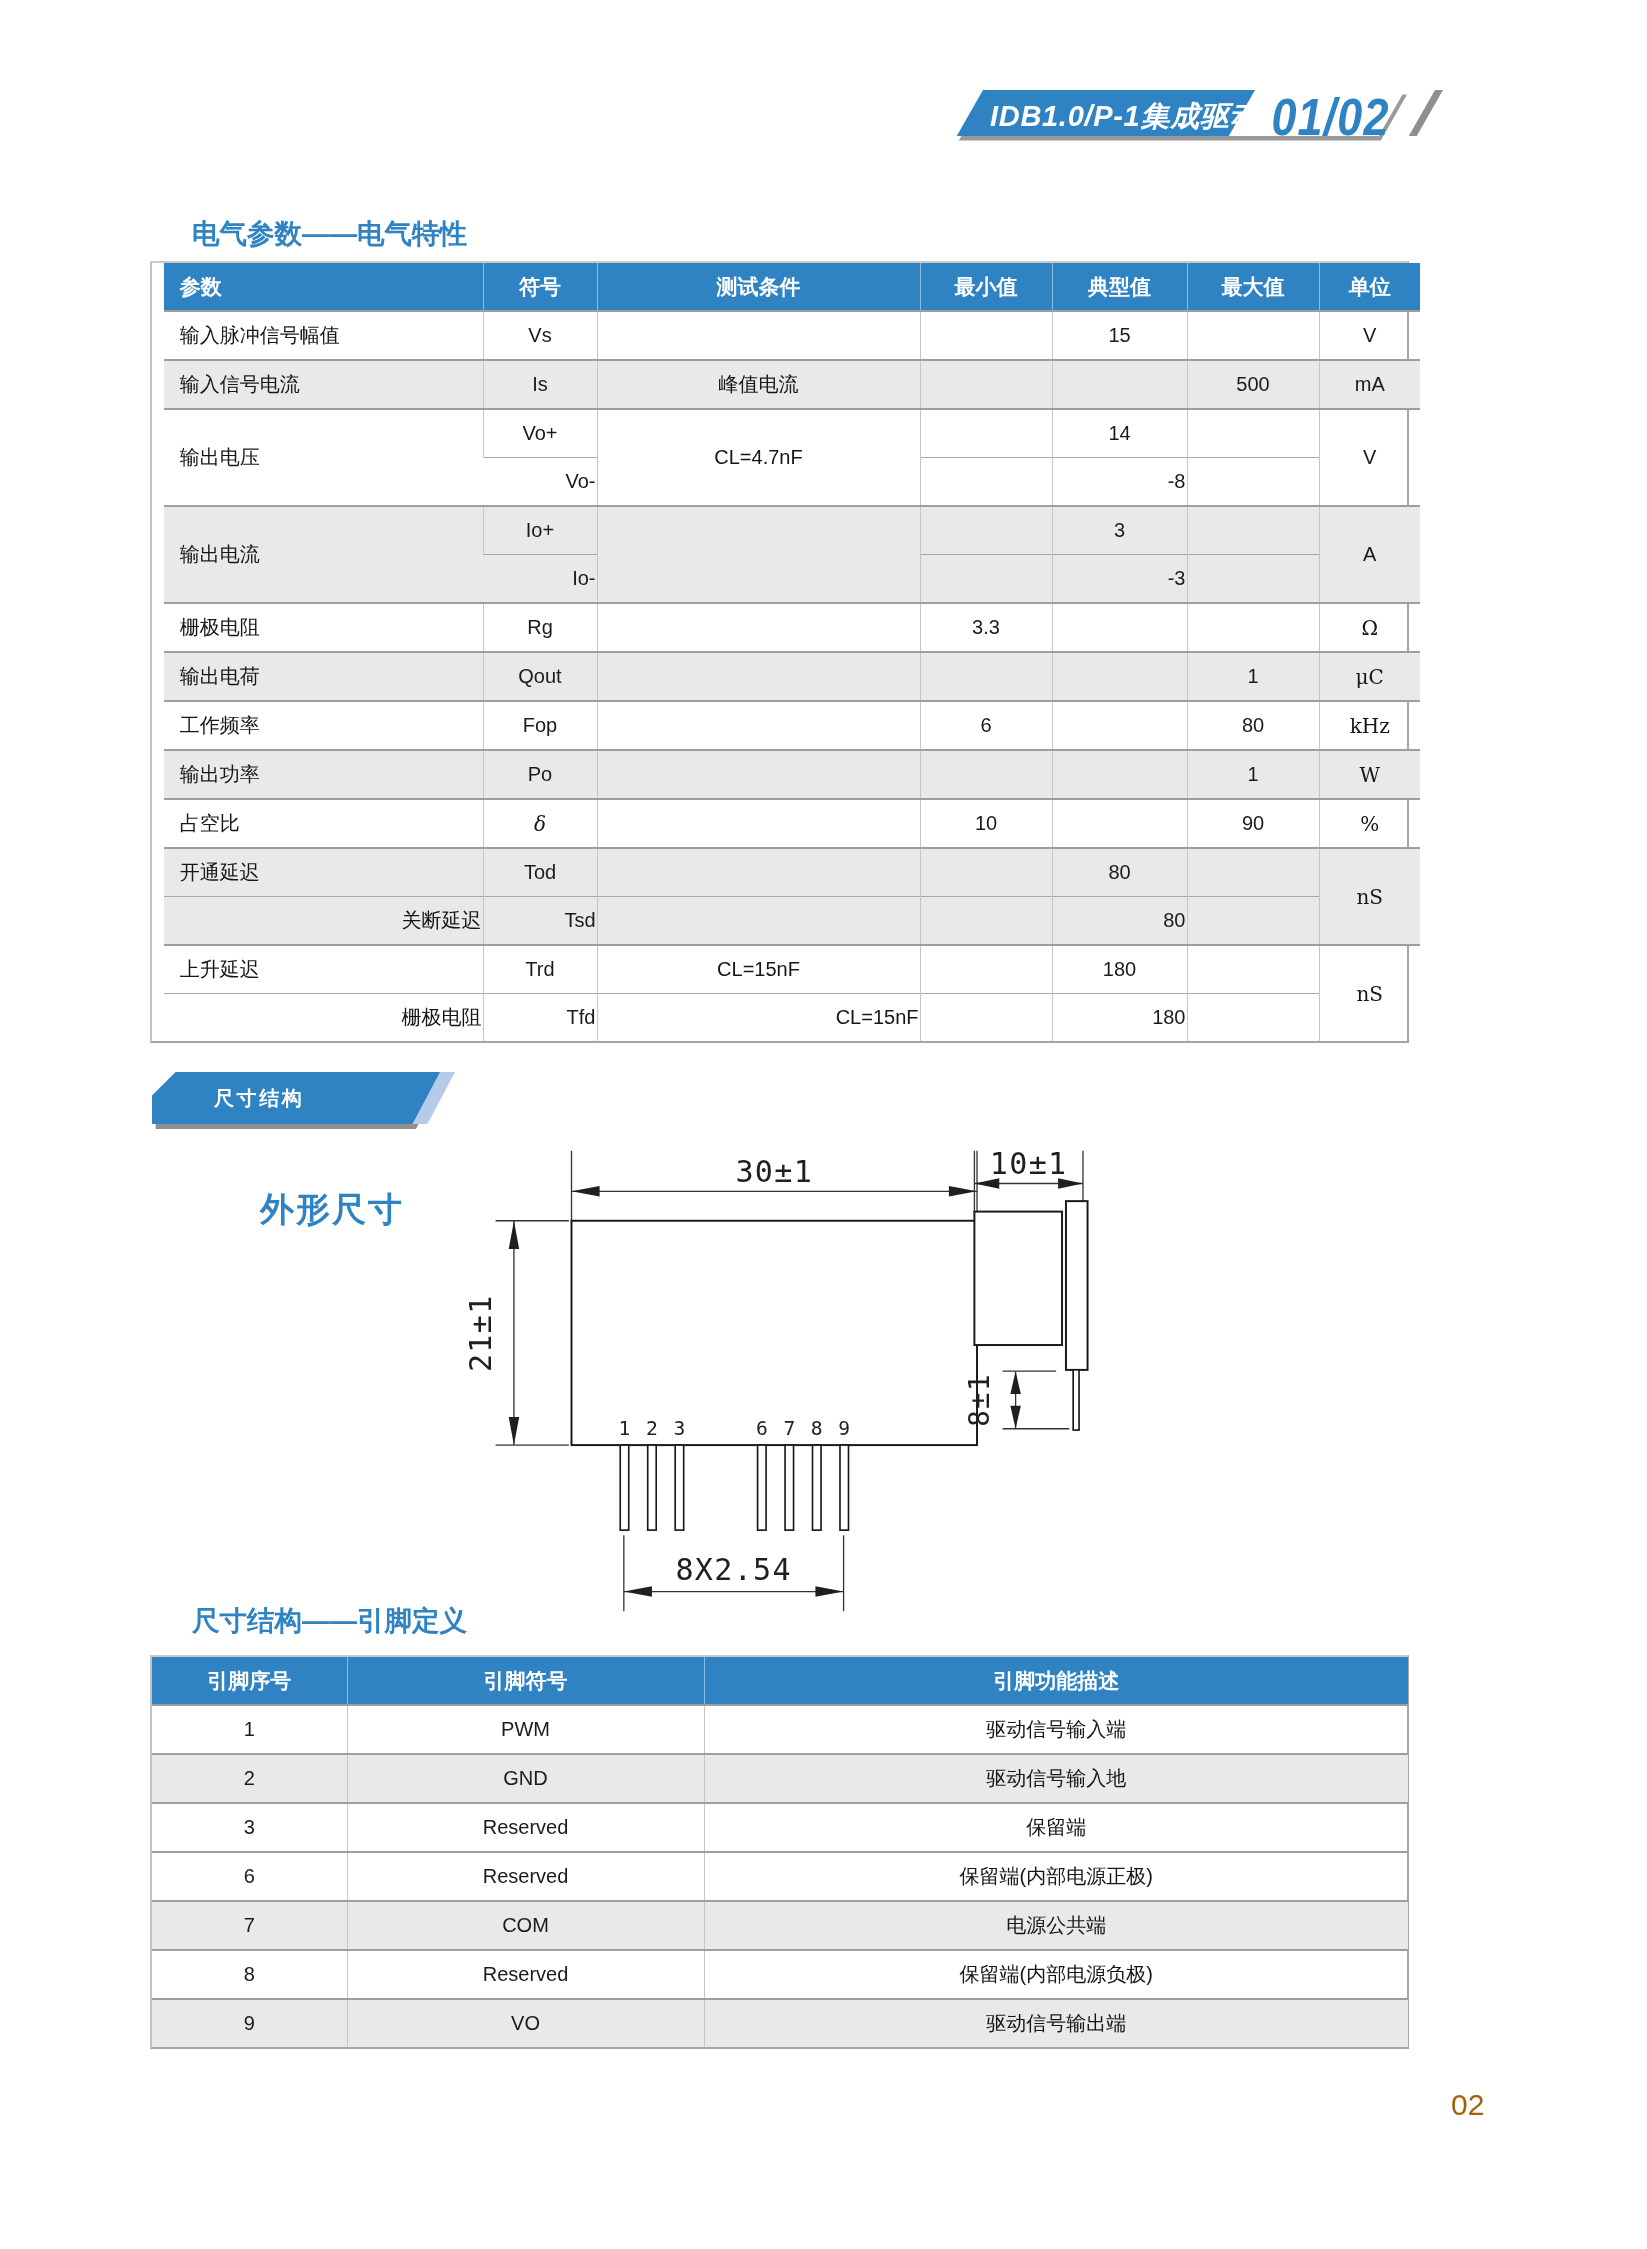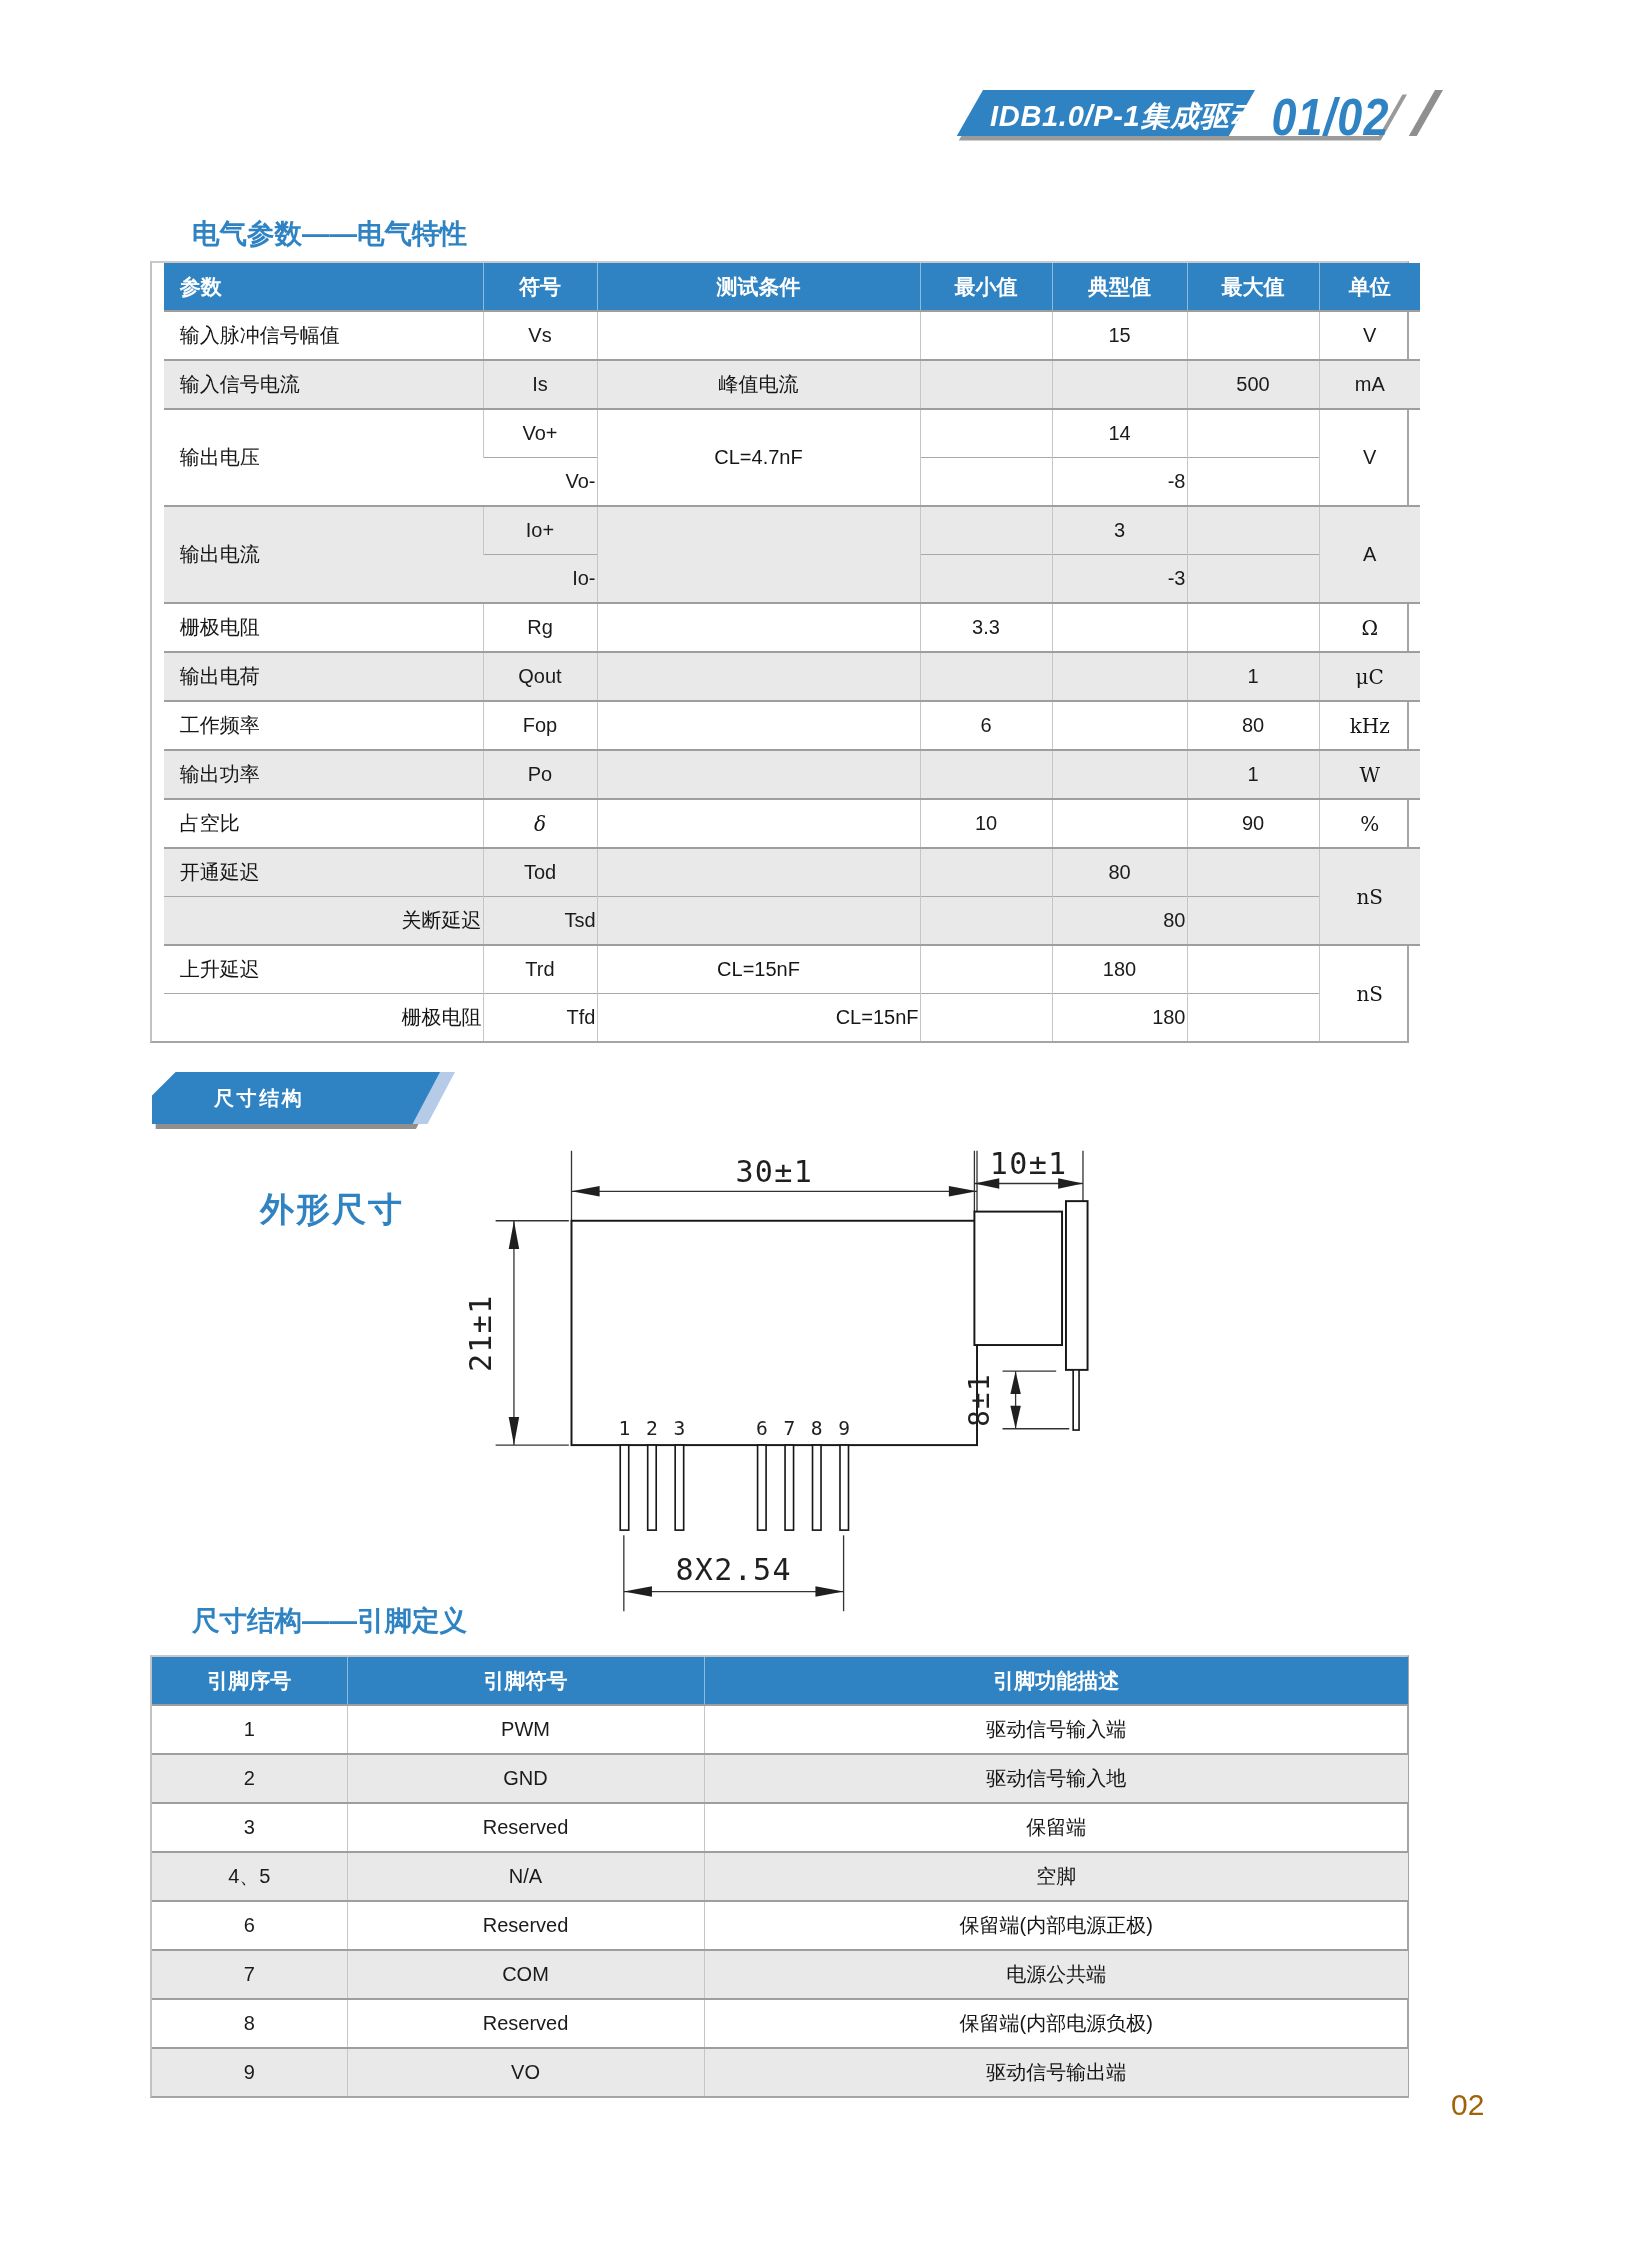--- a/index.html
+++ b/index.html
@@ -355,25 +355,20 @@
     <tr class="g sep">
       <td class="num">2</td>
       <td class="num">GND</td>
       <td>驱动信号输入地</td>
     </tr>
     <tr class="w sep">
       <td class="num">3</td>
       <td class="num">Reserved</td>
       <td>保留端</td>
     </tr>
-    <tr class="g sep">
-      <td class="num">4、5</td>
-      <td class="num">N/A</td>
-      <td>空脚</td>
-    </tr>
     <tr class="w sep">
       <td class="num">6</td>
       <td class="num">Reserved</td>
       <td>保留端(内部电源正极)</td>
     </tr>
     <tr class="g sep">
       <td class="num">7</td>
       <td class="num">COM</td>
       <td>电源公共端</td>
     </tr>

